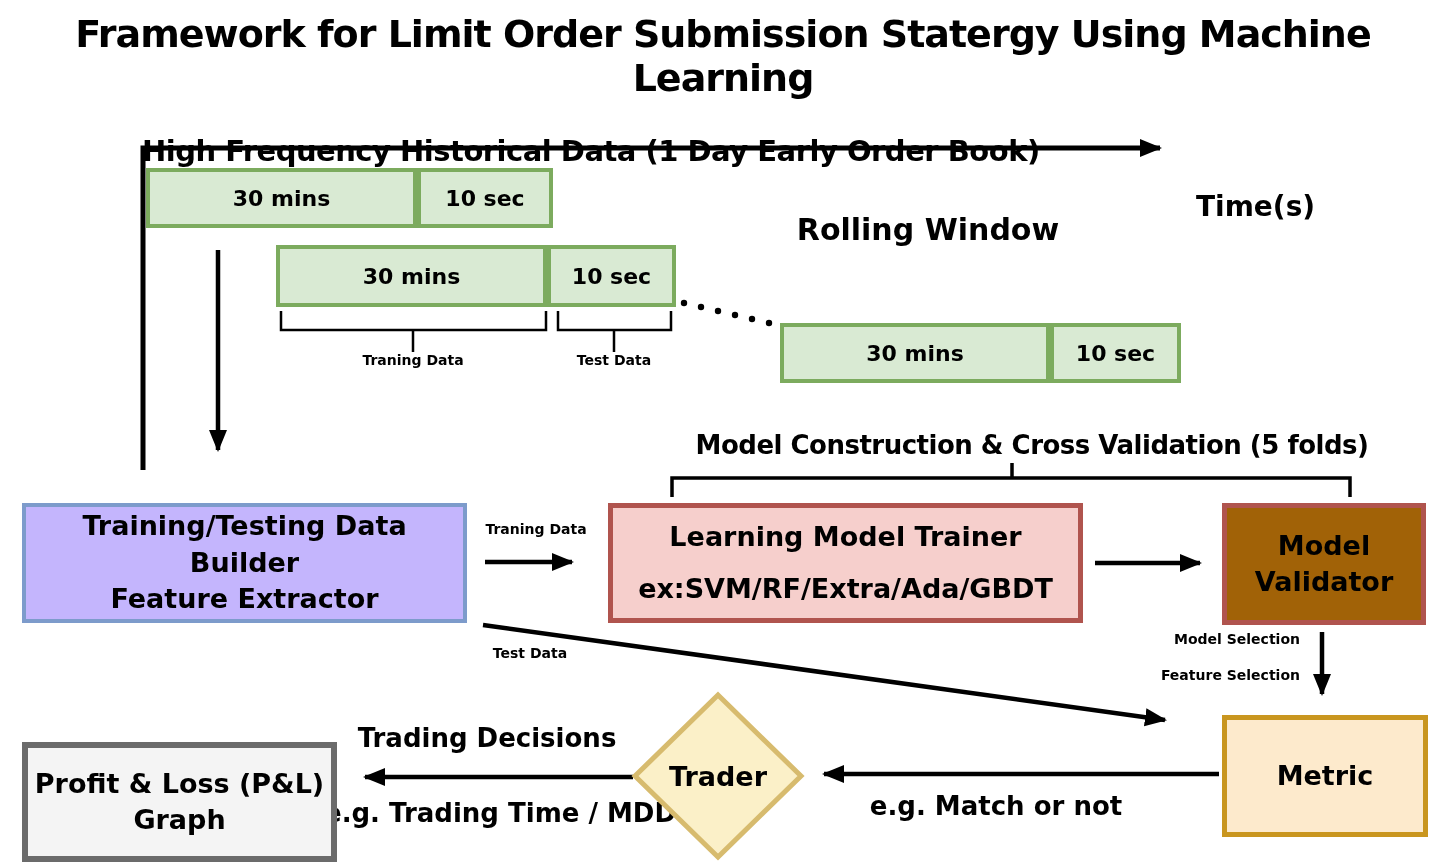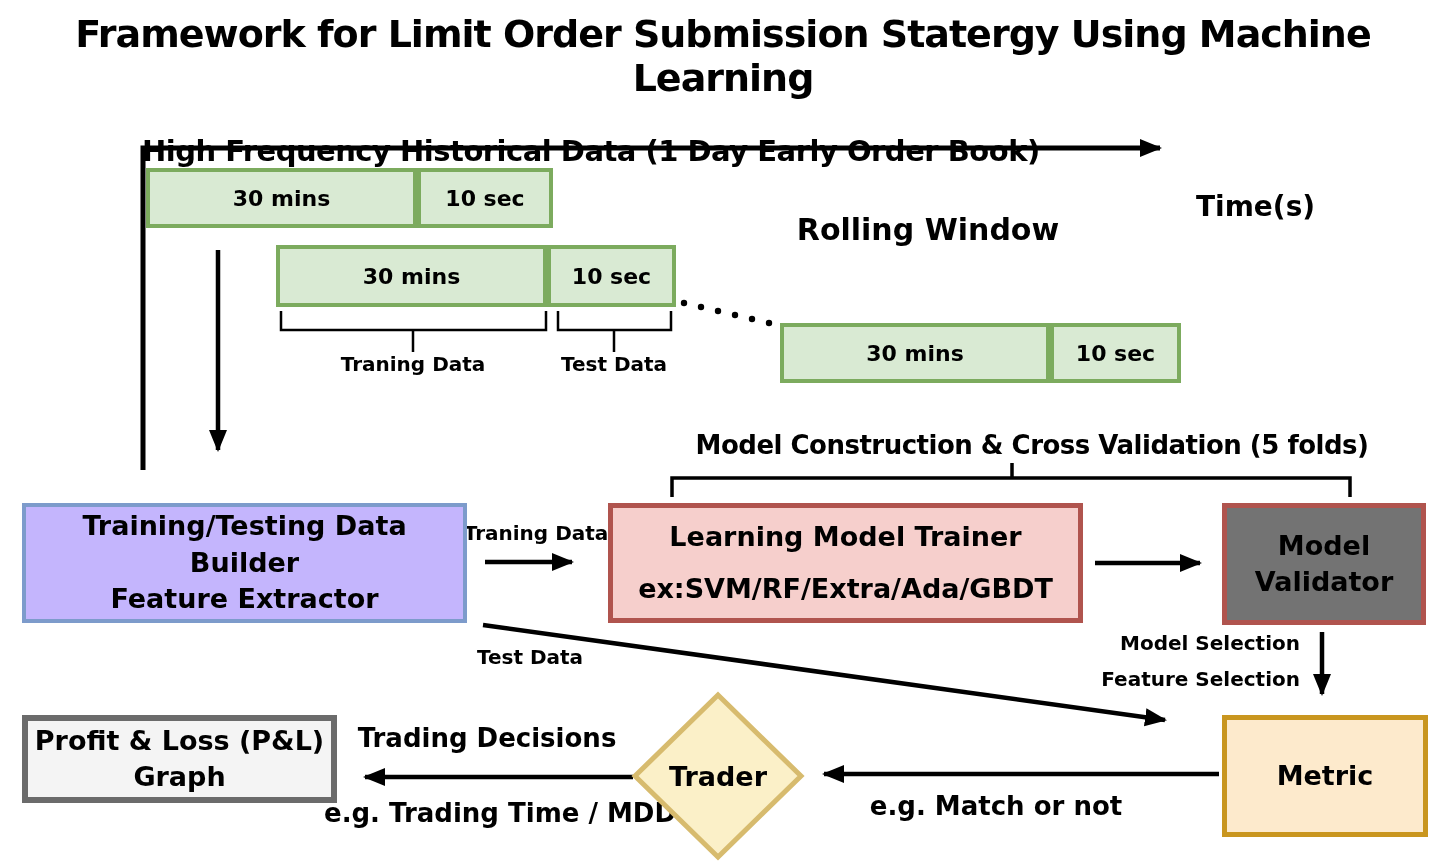--- a/index.html
+++ b/index.html
@@ -24,38 +24,38 @@
   .winpair{display:flex;z-index:2;}
   .win{
     background:#d9ead3;border:4px solid #7cab5e;box-sizing:border-box;
     display:flex;align-items:center;justify-content:center;
     font-size:22px;font-weight:600;
   }
   #w1{left:146px;top:168px;} #w1 .train{width:271px;height:60px;} #w1 .test{width:136px;height:60px;}
   #w2{left:276px;top:245px;} #w2 .train{width:271px;height:62px;} #w2 .test{width:129px;height:62px;}
   #w3{left:780px;top:323px;} #w3 .train{width:270px;height:60px;} #w3 .test{width:131px;height:60px;}
 
-  .small-label{font-size:20px;font-weight:600;}
+  .small-label{font-size:14px;font-weight:600;}
   #brace-train-label{left:413px;top:352px;}
   #brace-test-label{left:614px;top:352px;}
   #training-data-edge{left:536px;top:521px;}
   #test-data-edge{left:530px;top:645px;}
   #model-selection{right:146px;top:631px;text-align:right;}
   #feature-selection{right:146px;top:667px;text-align:right;}
 
   .node{
     box-sizing:border-box;display:flex;flex-direction:column;
     align-items:center;justify-content:center;text-align:center;
     font-size:27px;font-weight:600;line-height:1.35;z-index:2;
   }
   #builder-box{left:22px;top:503px;width:445px;height:120px;background:#c4b5fd;border:4px solid #7d9bcb;}
   #trainer-box{left:608px;top:503px;width:475px;height:120px;background:#f6cfcc;border:5px solid #b0544e;gap:16px;}
-  #validator-box{left:1222px;top:503px;width:204px;height:122px;background:#737373;border:5px solid #b0544e;}
+  #validator-box{left:1222px;top:503px;width:204px;height:122px;background:#a16207;border:5px solid #b0544e;}
   #metric-box{left:1222px;top:715px;width:206px;height:122px;background:#fdeacc;border:5px solid #c9961f;}
-  #pnl-box{left:22px;top:715px;width:315px;height:88px;background:#f4f4f4;border:6px solid #6b6b6b;}
+  #pnl-box{left:22px;top:742px;width:315px;height:120px;background:#f4f4f4;border:6px solid #6b6b6b;}
   #trader-label{left:718px;top:776px;font-size:27px;font-weight:600;z-index:3;}
 
   .edge-label{font-size:26px;font-weight:600;}
   #predictions-label{left:990px;top:729px;}
   #match-label{left:996px;top:791px;}
   #trading-decisions-label{left:487px;top:723px;}
   #trading-time-label{left:500px;top:798px;}
 
   #wires{position:absolute;left:0;top:0;z-index:1;pointer-events:none;}
 </style>

